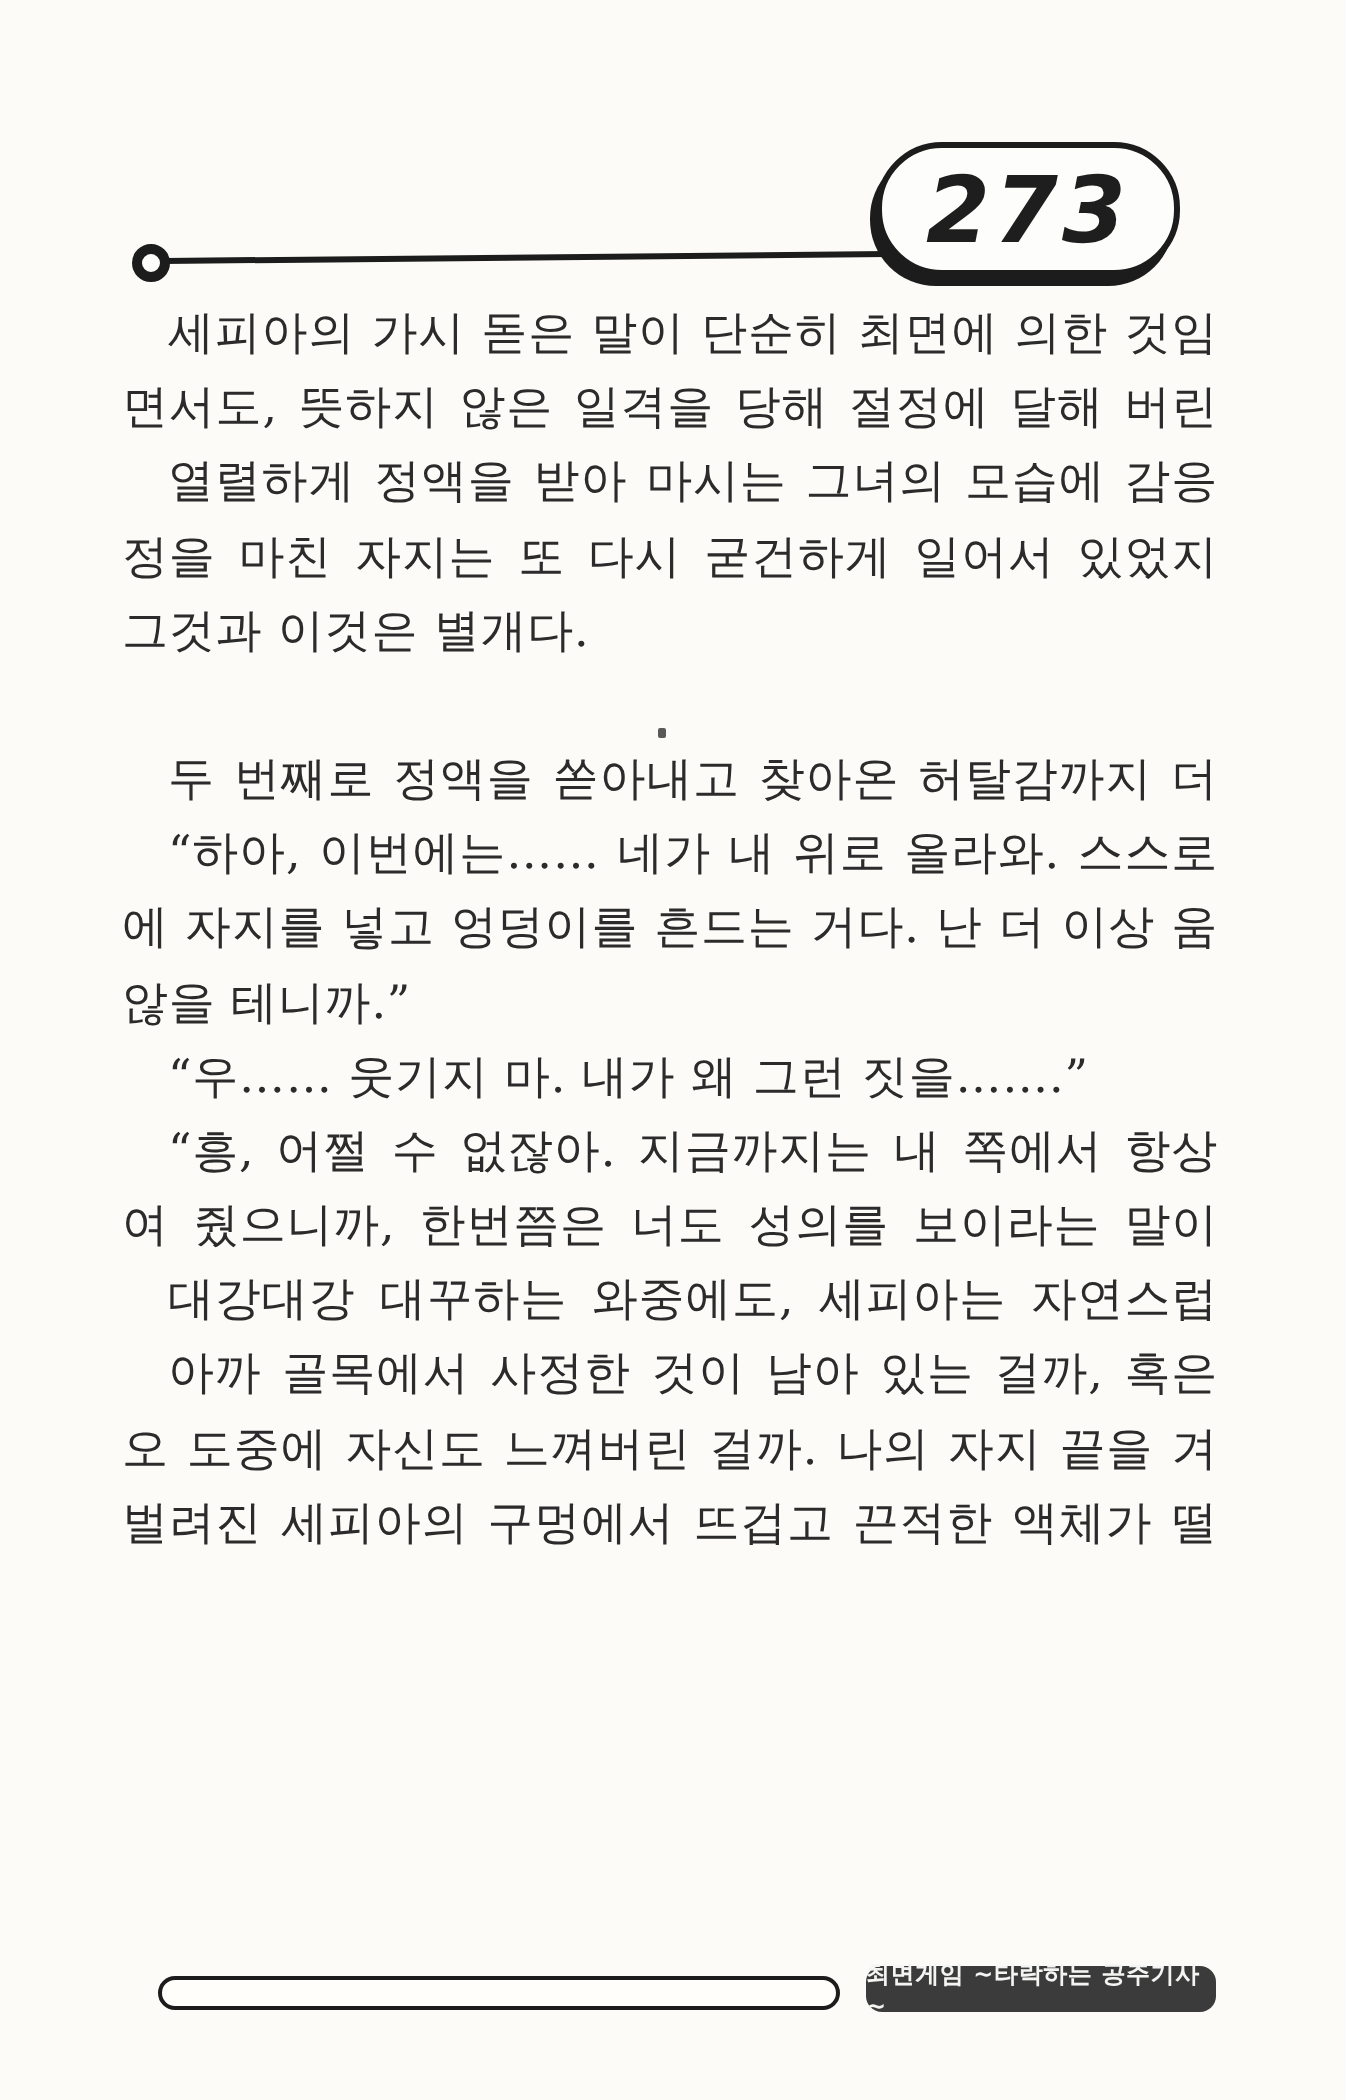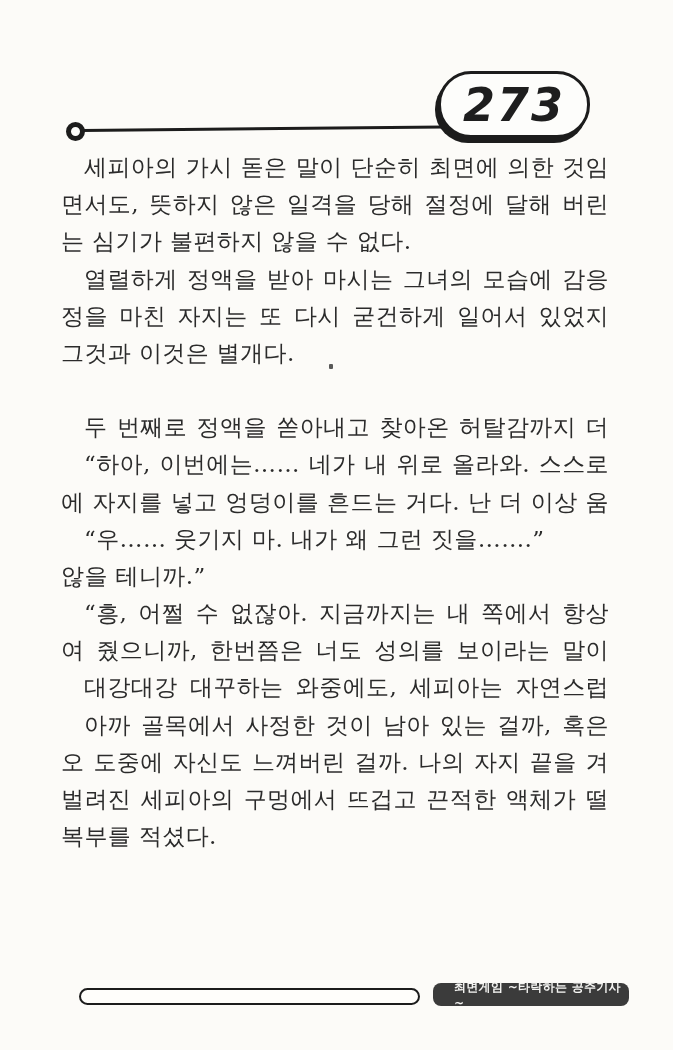--- a/index.html
+++ b/index.html
@@ -63,21 +63,21 @@
   .footer-box {
     position:absolute; left:79px; top:988px;
     width:337px; height:13px;
     border:2px solid #1c1c1c; border-radius:9px;
     background:#fffefb;
   }
   .footer-badge {
     position:absolute; left:433px; top:983px;
     width:175px; height:23px;
     background:#3b3b3b; border-radius:8px;
-    display:flex; align-items:center; justify-content:center;padding-left:21px;
+    display:flex; align-items:center; justify-content:center;
   }
   .footer-badge span {
     font-family:"DejaVu Sans", sans-serif;
     font-weight:700; font-size:12px; letter-spacing:0.3px;
     color:#f4f4f2;
   }
 </style>
 </head>
 <body>
 
@@ -85,36 +85,34 @@
 
   <div class="leader-line"></div>
   <div class="line-end-ring"></div>
   <div class="page-badge">
     <span>273</span>
   </div>
 
   <div class="textcol">
     <div class="line indent full">세피아의 가시 돋은 말이 단순히 최면에 의한 것임을 알</div>
     <div class="line full">면서도, 뜻하지 않은 일격을 당해 절정에 달해 버린 나로서</div>
-    <div class="line">는 심기가 불편하지 않을 수 없다.</div>
     <div class="line indent full">열렬하게 정액을 받아 마시는 그녀의 모습에 감응해, 사</div>
     <div class="line full">정을 마친 자지는 또 다시 굳건하게 일어서 있었지만……</div>
     <div class="line">그것과 이것은 별개다.</div>
     <div class="line indent full gap">두 번째로 정액을 쏟아내고 찾아온 허탈감까지 더해, 나</div>
     <div class="line indent full">“하아, 이번에는…… 네가 내 위로 올라와. 스스로 보지</div>
     <div class="line full">에 자지를 넣고 엉덩이를 흔드는 거다. 난 더 이상 움직이지</div>
+    <div class="line">않을 테니까.”</div>
     <div class="line indent">“우…… 웃기지 마. 내가 왜 그런 짓을…….”</div>
-    <div class="line">않을 테니까.”</div>
     <div class="line indent full">“흥, 어쩔 수 없잖아. 지금까지는 내 쪽에서 항상 움직</div>
     <div class="line">여 줬으니까, 한번쯤은 너도 성의를 보이라는 말이지.”</div>
     <div class="line indent full">대강대강 대꾸하는 와중에도, 세피아는 자연스럽게 침대</div>
     <div class="line indent full">아까 골목에서 사정한 것이 남아 있는 걸까, 혹은 페라치</div>
     <div class="line full">오 도중에 자신도 느껴버린 걸까. 나의 자지 끝을 겨냥하고</div>
     <div class="line full">벌려진 세피아의 구멍에서 뜨겁고 끈적한 액체가 떨어져 하</div>
-    <div class="line">복부를 적셨다.</div>
   </div>
 
   <div class="ink-speck"></div>
 
   <div class="footer-box"></div>
   <div class="footer-badge">
     <span>최면게임 ~타락하는 공주기사~</span>
   </div>
 
 </div>

